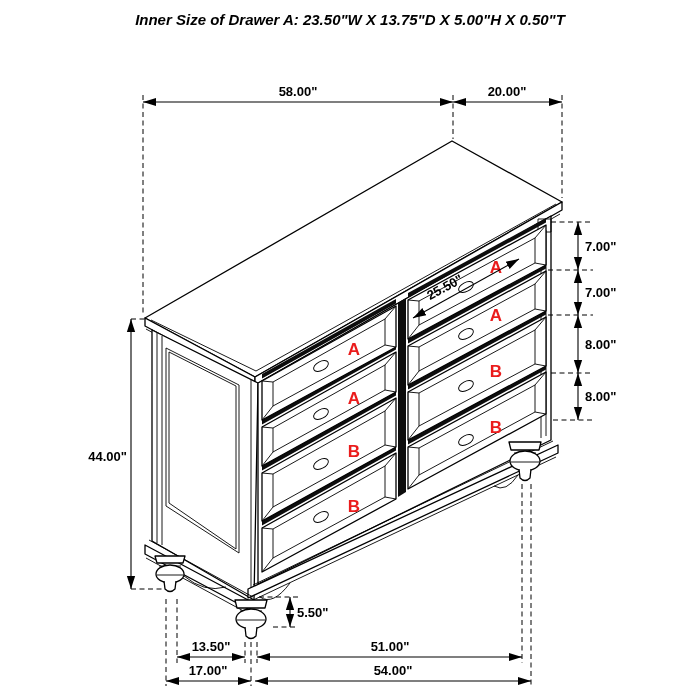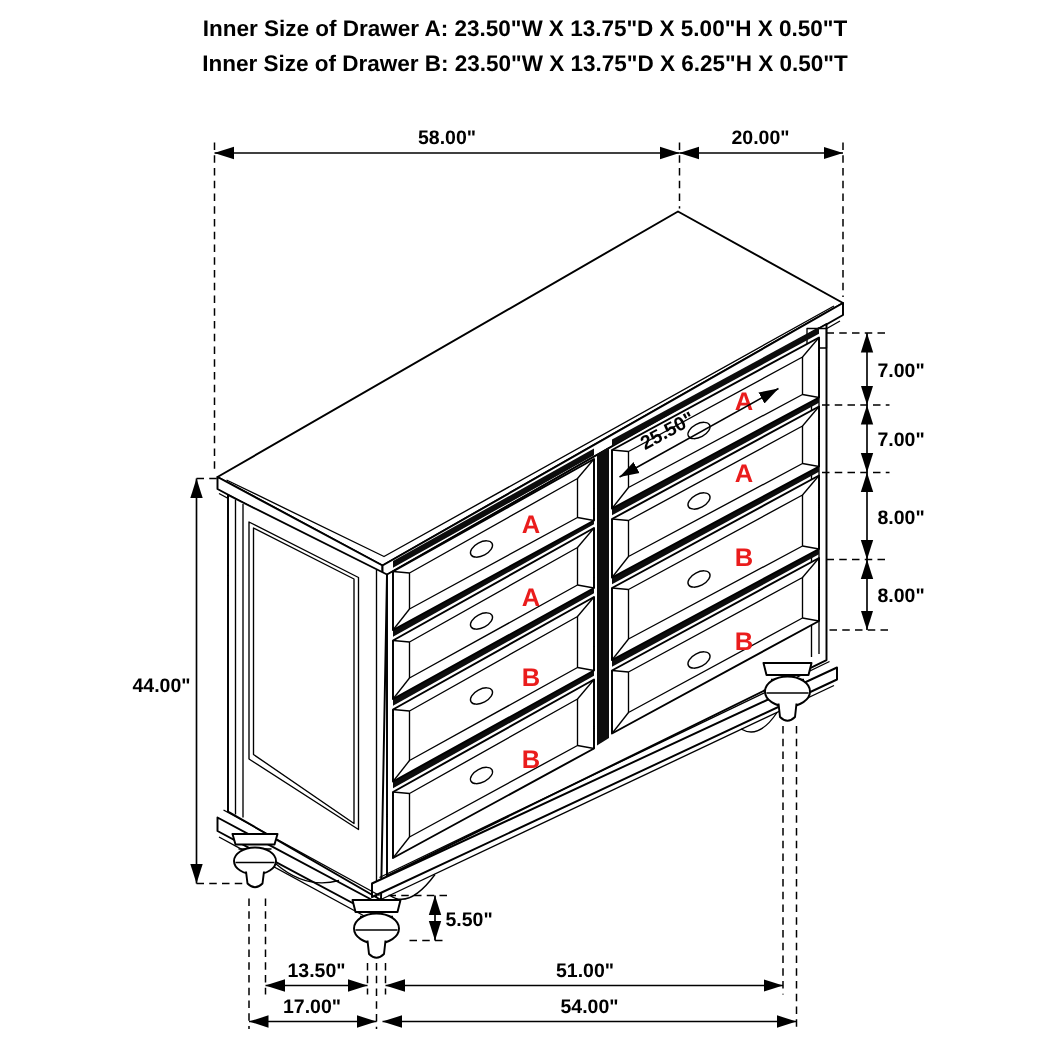--- a/index.html
+++ b/index.html
@@ -1,36 +1,35 @@
 <!DOCTYPE html>
 <html><head>
 <meta charset="utf-8">
 <style>
   html,body{margin:0;padding:0;background:#ffffff;}
   #canvas{position:relative;width:700px;height:700px;background:#ffffff;overflow:hidden;
           font-family:"Liberation Sans", sans-serif;}
   #spec-header{position:absolute;top:8px;left:0;width:700px;text-align:center;z-index:2;
-               color:#000;font-weight:bold;font-size:15px;line-height:23px;}
+               color:#000;font-weight:bold;font-size:15px;line-height:23px;font-style:italic;}
   svg{position:absolute;top:0;left:0;}
   .tn{stroke:#000;stroke-width:0.9;fill:none;stroke-linejoin:round;}
   .fw{stroke:#000;stroke-width:1.3;fill:#fff;stroke-linejoin:round;}
   .dk{fill:#0d0d0d;stroke:none;}
   .dim{stroke:#000;stroke-width:1.1;fill:none;}
   .dsh{stroke:#000;stroke-width:1;fill:none;stroke-dasharray:5 3.5;}
   .dtx{font:bold 13px "Liberation Sans", sans-serif;fill:#000;}
   .ltx{font:bold 17px "Liberation Sans", sans-serif;fill:#ea1c1c;}
 </style>
 </head>
 <body>
 
 <div id="canvas">
 
   <div id="spec-header">
     <div>Inner Size of Drawer A: 23.50"W X 13.75"D X 5.00"H X 0.50"T</div>
-    <div>Inner Size of Drawer B: 23.50"W X 13.75"D X 6.25"H X 0.50"T</div>
   </div>
 
   <svg width="700" height="700" viewBox="0 0 700 700">
     <defs>
       <marker id="arw" viewBox="0 0 12 10" markerWidth="13" markerHeight="11" refX="12" refY="5" orient="auto-start-reverse" markerUnits="userSpaceOnUse">
         <path d="M12,5 L0,1.2 L0,8.8 Z" fill="#000"></path>
       </marker>
     </defs>
 
     <g>

